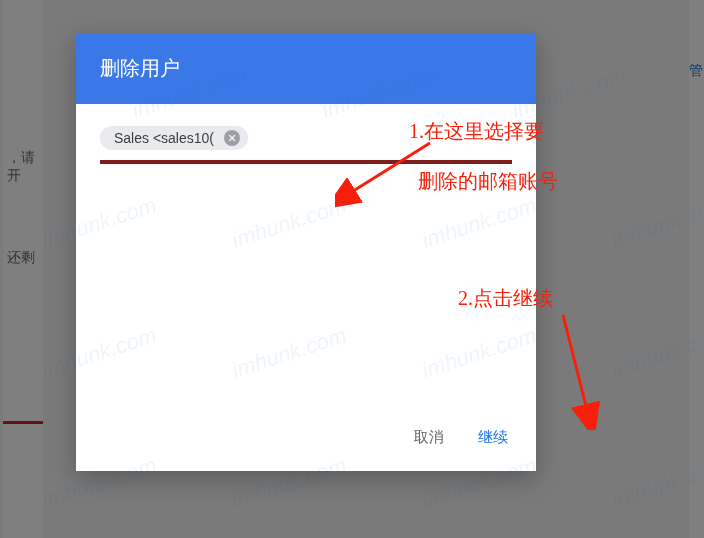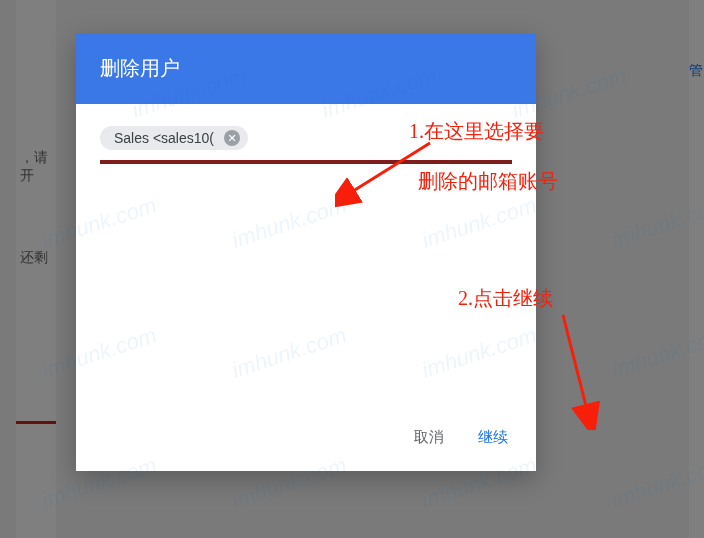--- a/index.html
+++ b/index.html
@@ -6,21 +6,21 @@
     body {
       font-family: "Microsoft YaHei", Arial, sans-serif;
       background: #f5f5f5;
       width: 704px;
       height: 538px;
       position: relative;
       overflow: hidden;
     }
     .bg-left {
       position: absolute;
-      left: 16px; top: 0; bottom: 0;
+      left: 3px; top: 0; bottom: 0;
       width: 40px;
       background: #fff;
       color: #666;
       font-size: 14px;
       padding-top: 145px;
     }
     .bg-left .t1 { padding: 4px; }
     .bg-left .red-line {
       height: 3px;
       background: #c5221f;

